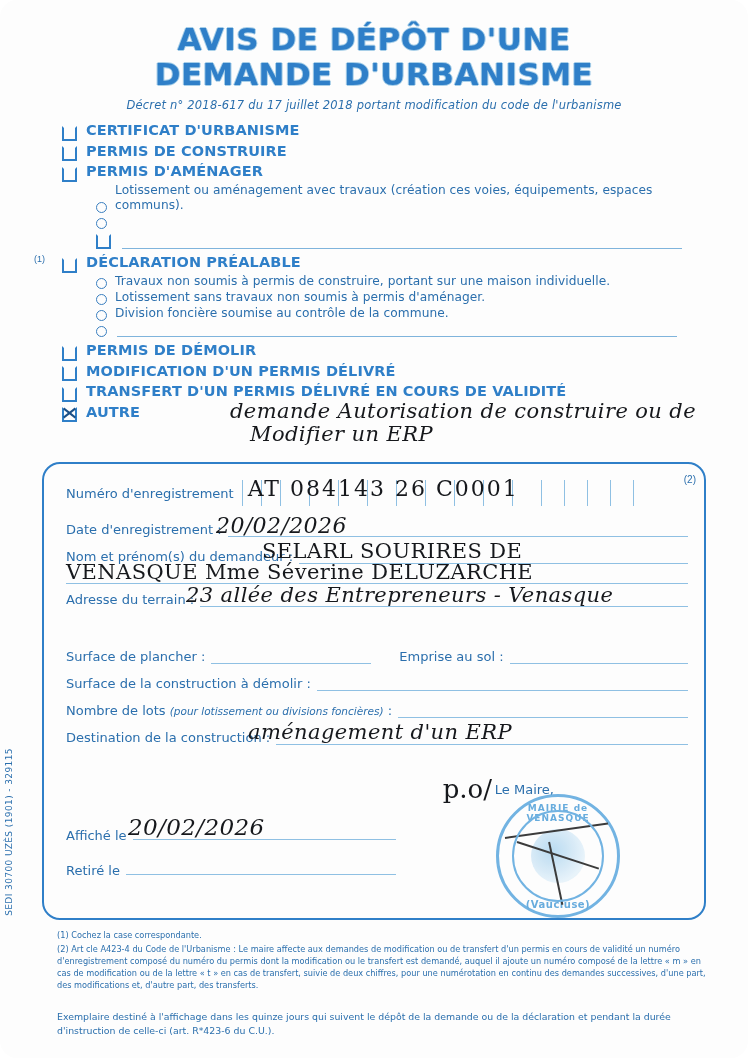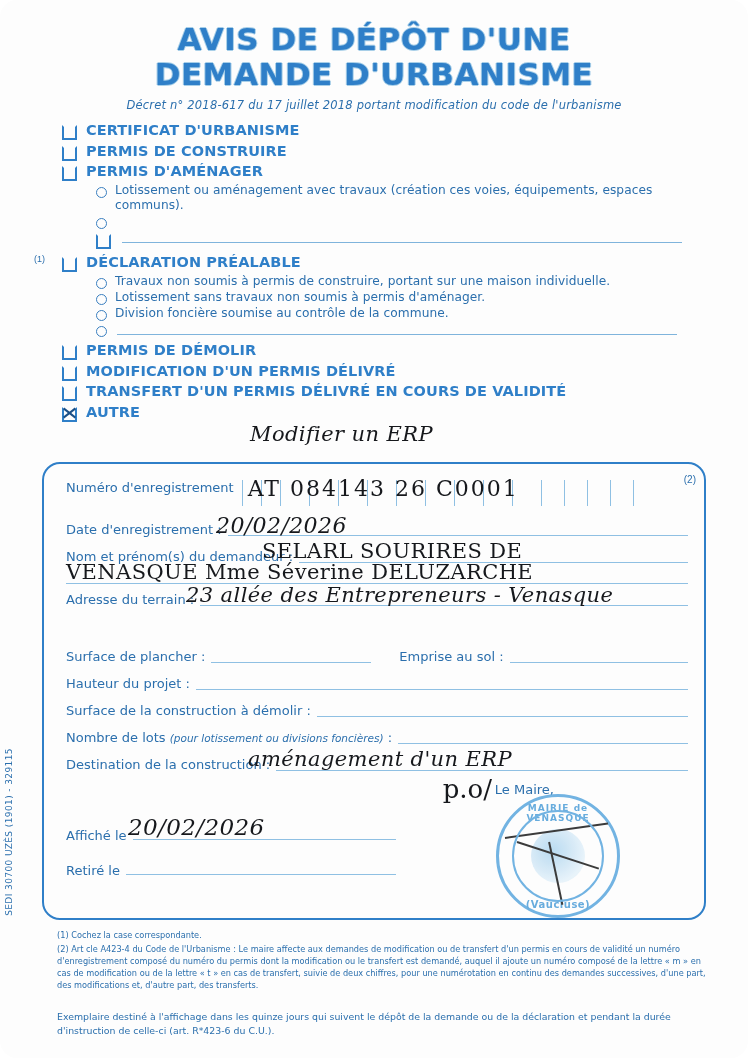--- a/index.html
+++ b/index.html
@@ -46,21 +46,21 @@
     margin-top: 7px;
     letter-spacing: 0.2px;
   }
 
   
   .checklist {
     margin: 9px 0 0 62px;
   }
   .chk-row {
     display: flex;
-    align-items: flex-start;
+    align-items: flex-end;
     margin-bottom: 1px;
     position: relative;
   }
   .chk-row.lvl1 { margin-left: 0px; }
   .chk-row.lvl2 { margin-left: 34px; }
 
   .note-mark {
     position: absolute;
     left: -28px;
     top: 1px;
@@ -159,21 +159,21 @@
     height: 458px;
     border: 2.5px solid #2f7fc8;
     border-radius: 18px;
     box-sizing: border-box;
     background: transparent;
   }
   .box-inner { padding: 16px 16px 0 22px; position: relative; height: 100%; }
 
   .fld {
     display: flex;
-    align-items: flex-start;
+    align-items: center;
     font-family: "DejaVu Sans", sans-serif;
     font-size: 13px;
     color: #2b6fad;
     margin-bottom: 12px;
     position: relative;
   }
   .fld .lbl { white-space: nowrap; }
   .fld .lbl .ital {
     font-style: italic;
     font-size: 10.5px;
@@ -419,20 +419,21 @@
     </div>
 
     <div class="chk-row lvl1">
       <span class="sq"></span>
       <span class="chk-label">TRANSFERT D'UN PERMIS DÉLIVRÉ EN COURS DE VALIDITÉ</span>
     </div>
 
     <div class="chk-row lvl1">
       <span class="sq checked"></span>
       <span class="chk-label">AUTRE</span>
+      <span class="hand hand-autre">demande Autorisation de construire ou de</span>
       <span class="hand hand-autre2">Modifier un ERP</span>
     </div>
 
   </div>
 
   <div class="box">
     <div class="box-inner">
 
       <span class="sup-2-box">(2)</span>
 
@@ -480,24 +481,20 @@
         <span class="hand ink-line" style="left:120px; top:-9px; font-size:21px;">23 allée des Entrepreneurs - Venasque</span>
       </div>
 
       <div class="fld">
         <span class="lbl">Surface de plancher :</span>
         <span class="rule fixed-sm"></span>
         <span class="lbl" style="margin-left:28px">Emprise au sol :</span>
         <span class="rule"></span>
       </div>
 
-      <div class="fld">
-        <span class="lbl">Hauteur du projet :</span>
-        <span class="rule"></span>
-      </div>
 
       <div class="fld">
         <span class="lbl">Surface de la construction à démolir :</span>
         <span class="rule"></span>
       </div>
 
       <div class="fld">
         <span class="lbl">
           <span>Nombre de lots</span>
           <span class="ital">(pour lotissement ou divisions foncières)</span>

